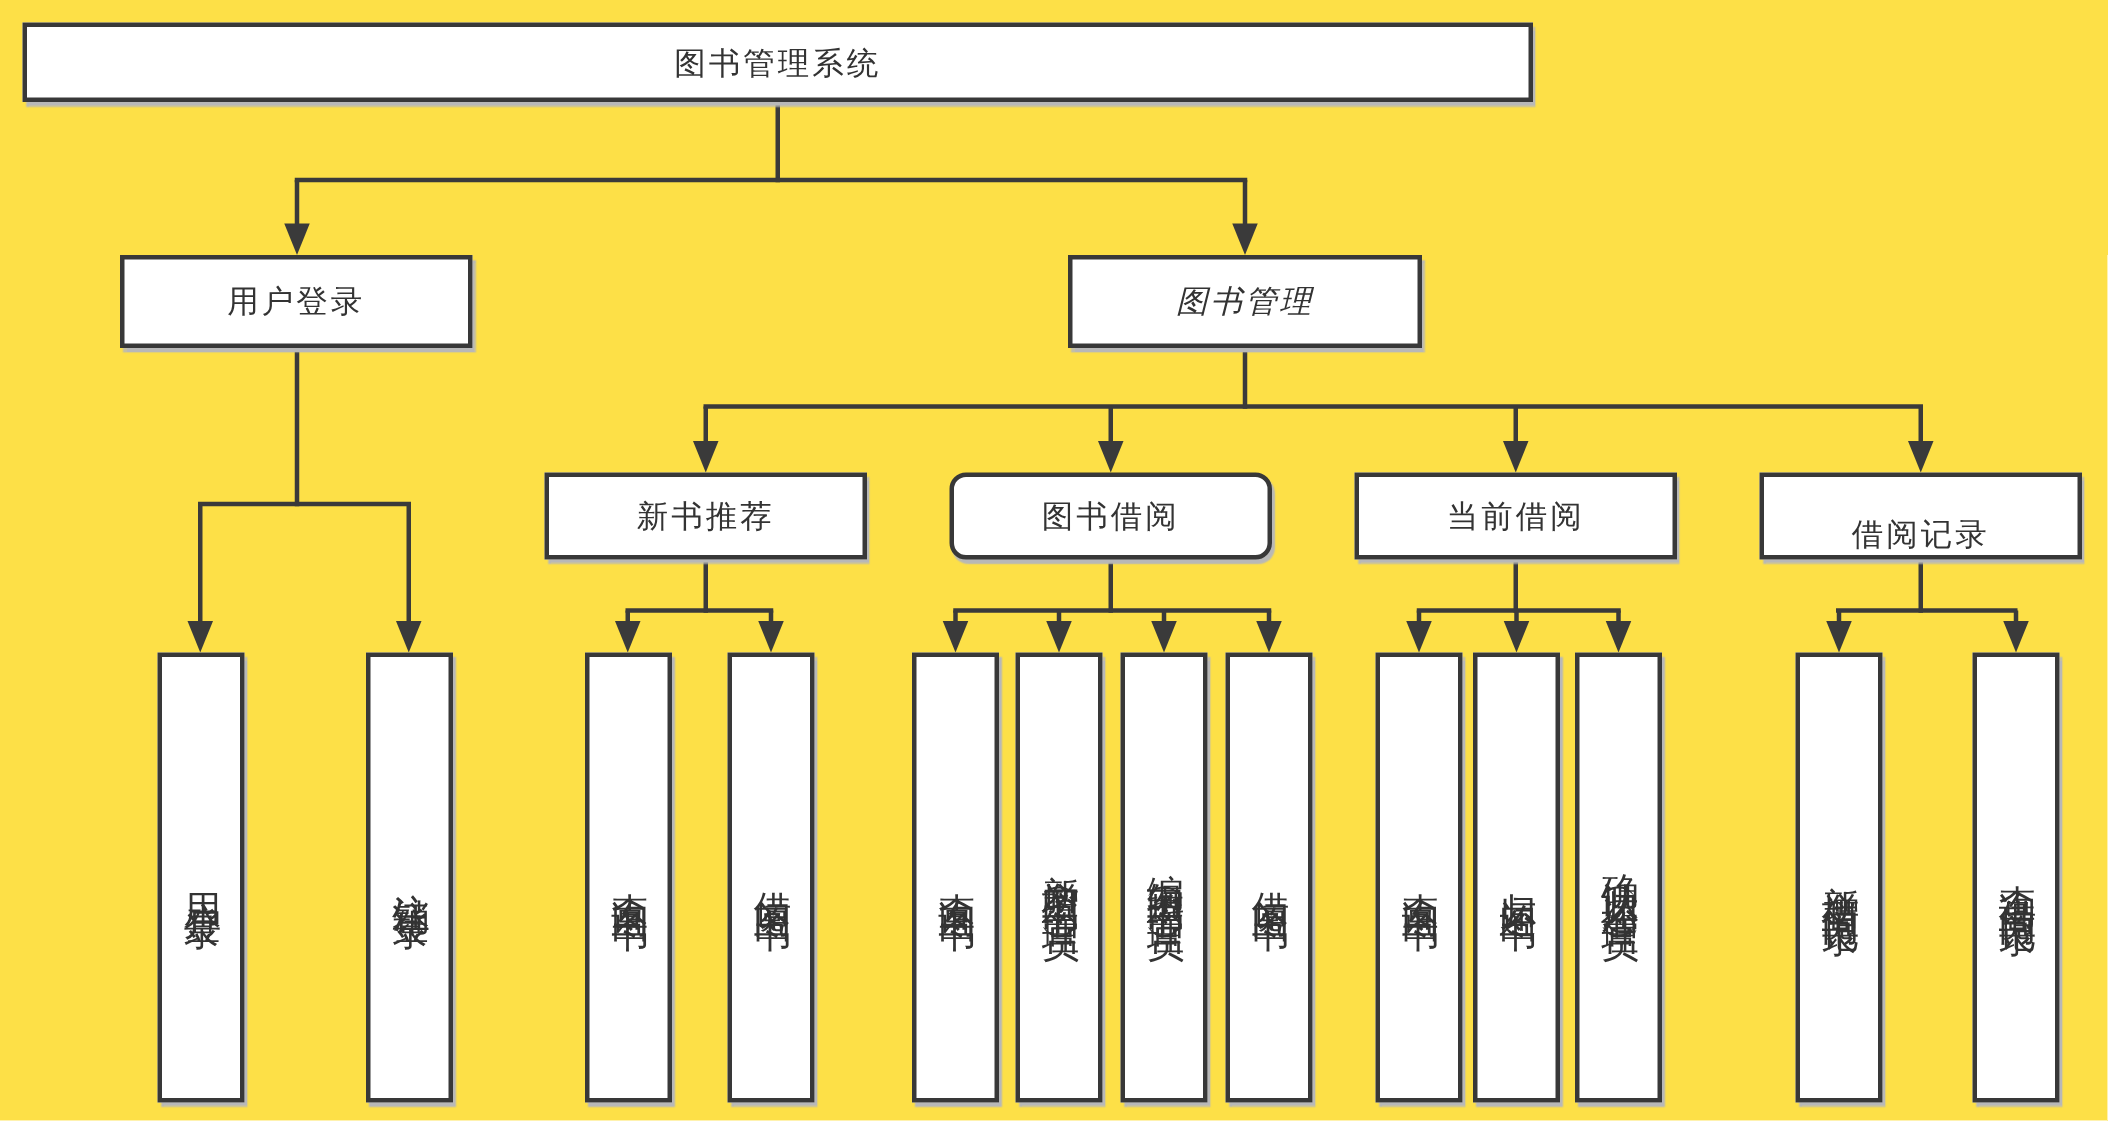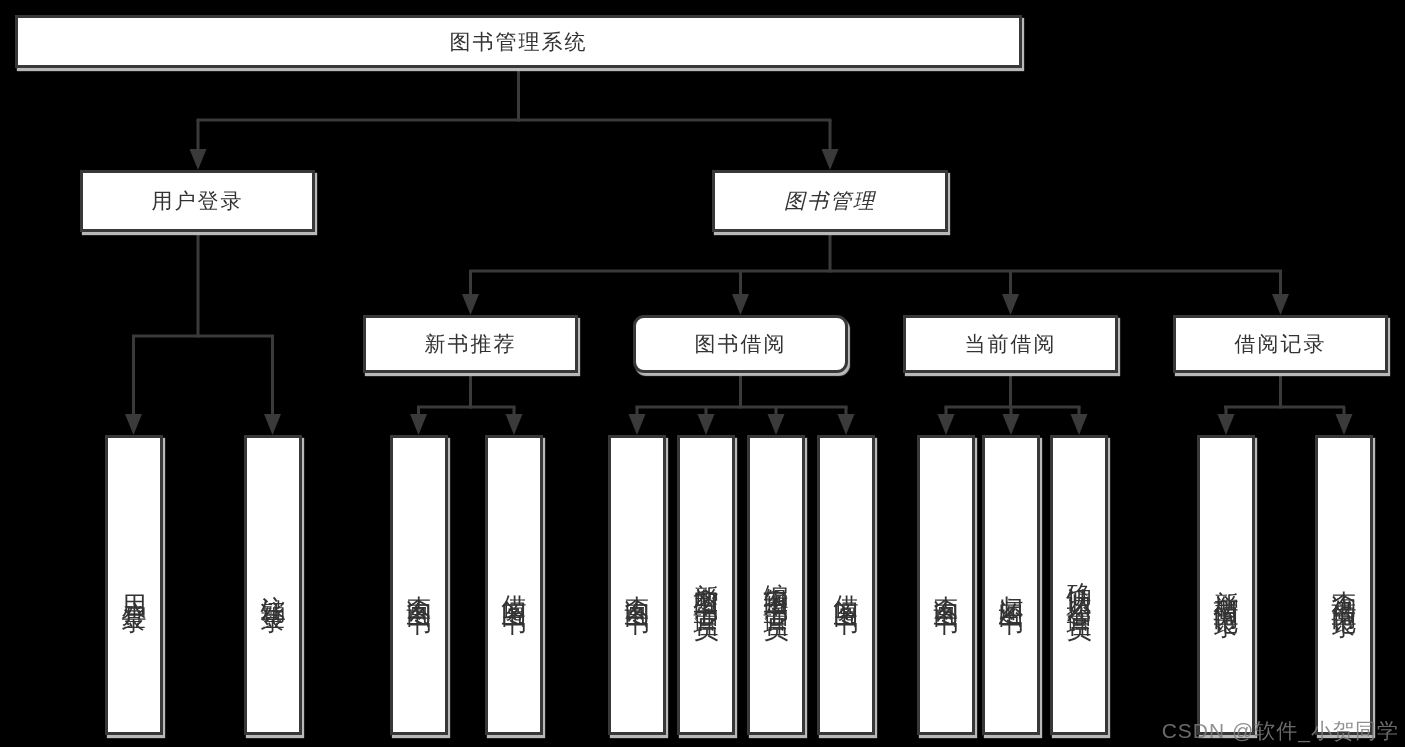--- a/index.html
+++ b/index.html
@@ -1,20 +1,20 @@
 <!DOCTYPE html>
 <html><head>
 <meta charset="utf-8">
 <style>
   html, body { margin: 0; padding: 0; background: #ffffff; }
   .stage {
     position: relative;
     width: 1405px;
     height: 747px;
-    background: #000000;
+    background: #fde047;
     overflow: hidden;
     font-family: "Liberation Sans", sans-serif;
     color: #333333;
   }
   .connectors {
     position: absolute;
     left: 0; top: 0;
     width: 1405px; height: 747px;
     z-index: 1;
   }
@@ -139,21 +139,21 @@
 
   <div class="box" style="left:363px; top:315px; width:215px; height:58px;">
     <span class="h-label">新书推荐</span>
   </div>
   <div class="box" style="left:633px; top:315px; width:215px; height:58px;border-radius:11px;">
     <span class="h-label">图书借阅</span>
   </div>
   <div class="box" style="left:903px; top:315px; width:215px; height:58px;align-items:center;">
     <span class="h-label">当前借阅</span>
   </div>
-  <div class="box" style="left:1173px; top:315px; width:215px; height:58px;">
+  <div class="box" style="left:1173px; top:315px; width:215px; height:58px;align-items:flex-end;">
     <span class="h-label">借阅记录</span>
   </div>
 
   <div class="box leaf" style="left:105px; top:435px; width:58px; height:300px;">
     <span class="v-label">用户登录</span>
   </div>
   <div class="box leaf" style="left:244px; top:435px; width:58px; height:300px;">
     <span class="v-label">注销登录</span>
   </div>
 
@@ -187,15 +187,14 @@
     <span class="v-label">确认归还（管理员）</span>
   </div>
 
   <div class="box leaf" style="left:1197px; top:435px; width:58px; height:300px;">
     <span class="v-label">新增借阅记录</span>
   </div>
   <div class="box leaf" style="left:1315px; top:435px; width:58px; height:300px;">
     <span class="v-label">查询借阅记录</span>
   </div>
 
-  <div class="watermark">CSDN @软件_小贺同学</div>
 
 </div>
 
 </body></html>

